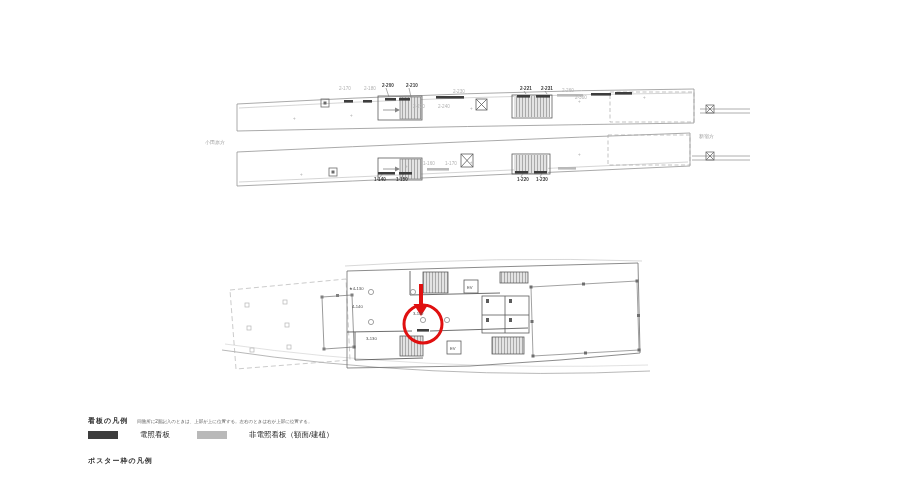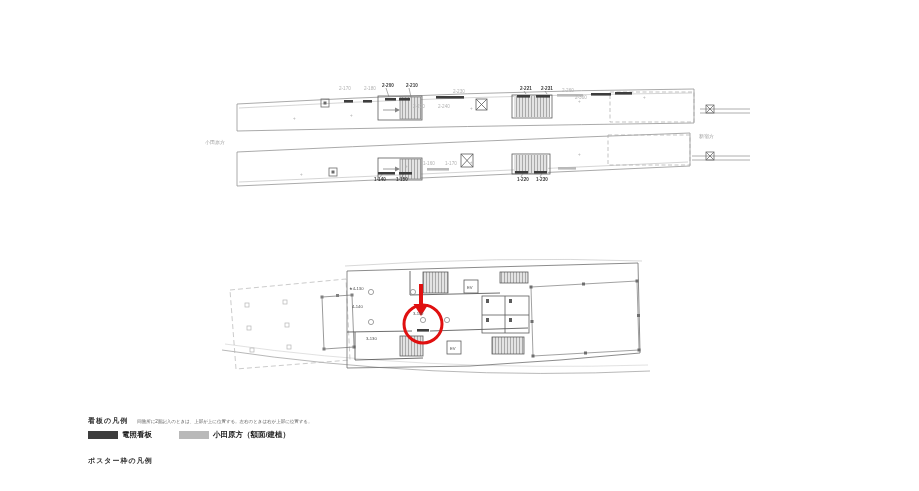--- a/index.html
+++ b/index.html
@@ -14,21 +14,21 @@
   .lb-t{fill:#4d4d4d;font-size:4.2px;}
   
   .legend{position:absolute;left:88px;top:416px;color:#222;}
   .lg-title{font-size:7px;font-weight:bold;color:#333;letter-spacing:1px;}
   .lg-note{font-size:4.5px;color:#555;margin-left:9px;}
   .lg-title-row{display:flex;align-items:baseline;}
   .lg-title-row2{margin-top:9px;}
   .lg-row{display:flex;align-items:center;margin-top:4px;height:10px;}
   .sw{width:30px;height:8px;display:inline-block;background:#3d3d3d;}
   .sw2{margin-left:27px;}
-  .lg-label{font-size:7.5px;margin-left:4px;color:#1c1c1c;white-space:nowrap;font-weight:bold;}
+  .lg-label{font-size:7.5px;margin-left:22px;color:#1c1c1c;white-space:nowrap;}
 </style>
 </head>
 <body>
 
 <div id="stage">
 
   <svg id="drawing-svg" width="919" height="491" viewBox="0 0 919 491" xmlns="http://www.w3.org/2000/svg">
     <defs>
       <pattern id="st" width="3" height="6" patternUnits="userSpaceOnUse">
         <rect width="3" height="6" fill="#e3e3e3"></rect>
@@ -258,20 +258,20 @@
 
   <div class="legend">
     <div class="lg-title-row">
       <span class="lg-title">看板の凡例</span>
       <span class="lg-note">同箇所に2面記入のときは、上部が上に位置する。左右のときは右が上部に位置する。</span>
     </div>
     <div class="lg-row">
       <span class="sw sw-dark" style="background: rgb(61, 61, 61);"></span>
       <span class="lg-label">電照看板</span>
       <span class="sw sw-grey sw2" style="background: rgb(185, 185, 185);"></span>
-      <span class="lg-label">小田原方（額面/建植）</span>
+      <span class="lg-label">非電照看板（額面/建植）</span>
     </div>
     <div class="lg-title-row2">
       <span class="lg-title">ポスター枠の凡例</span>
     </div>
   </div>
 
 </div>
 
 </body></html>

